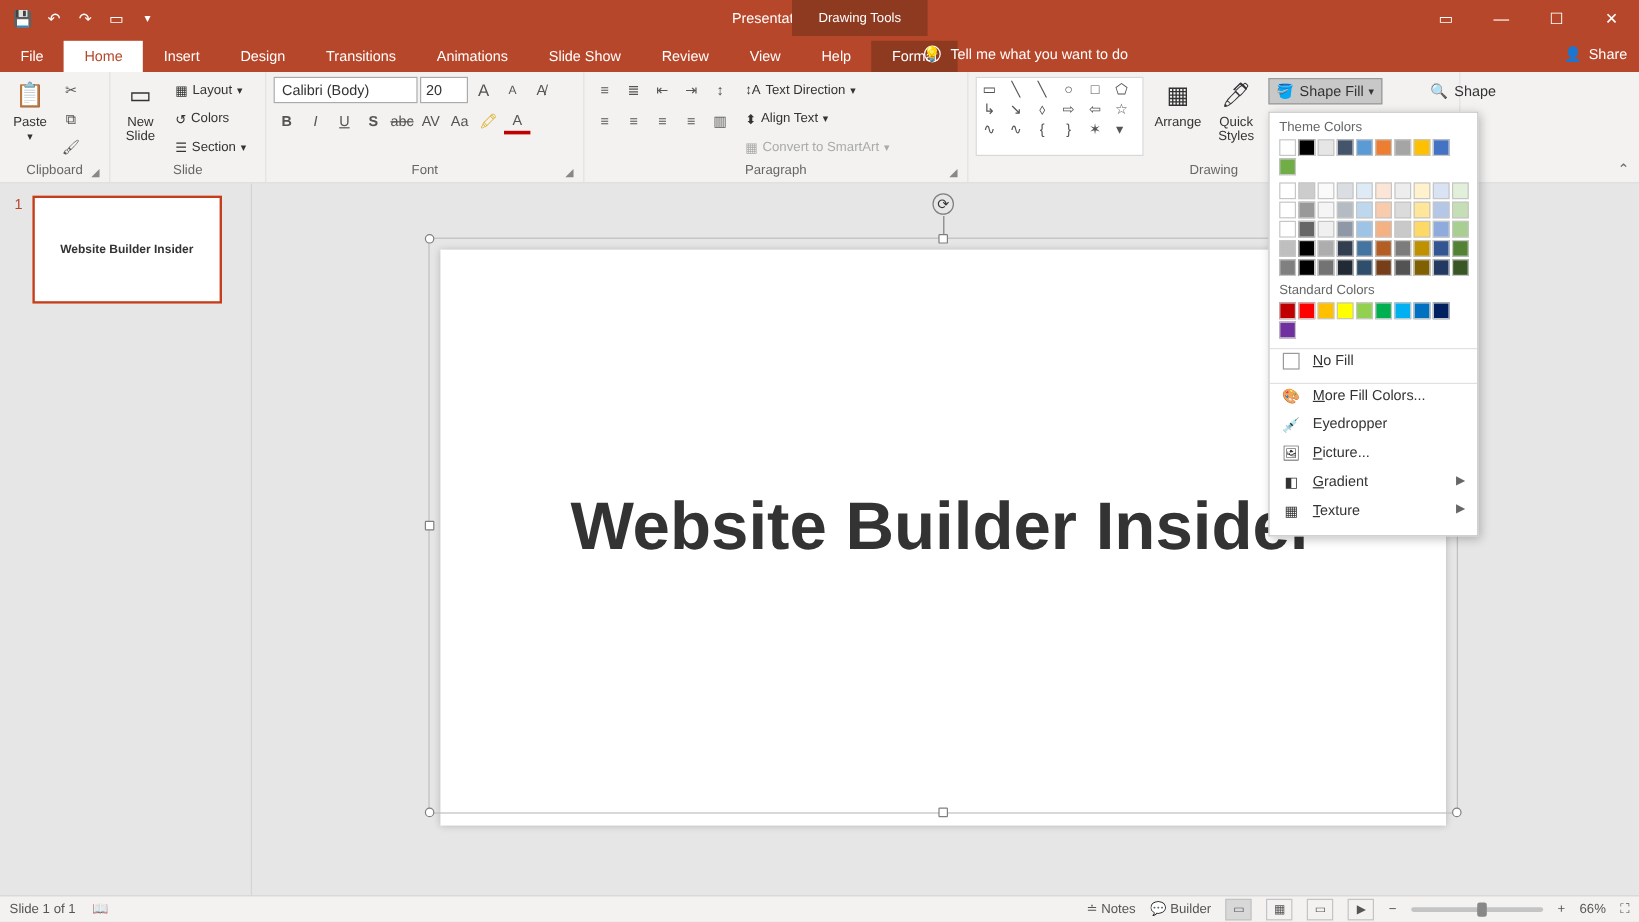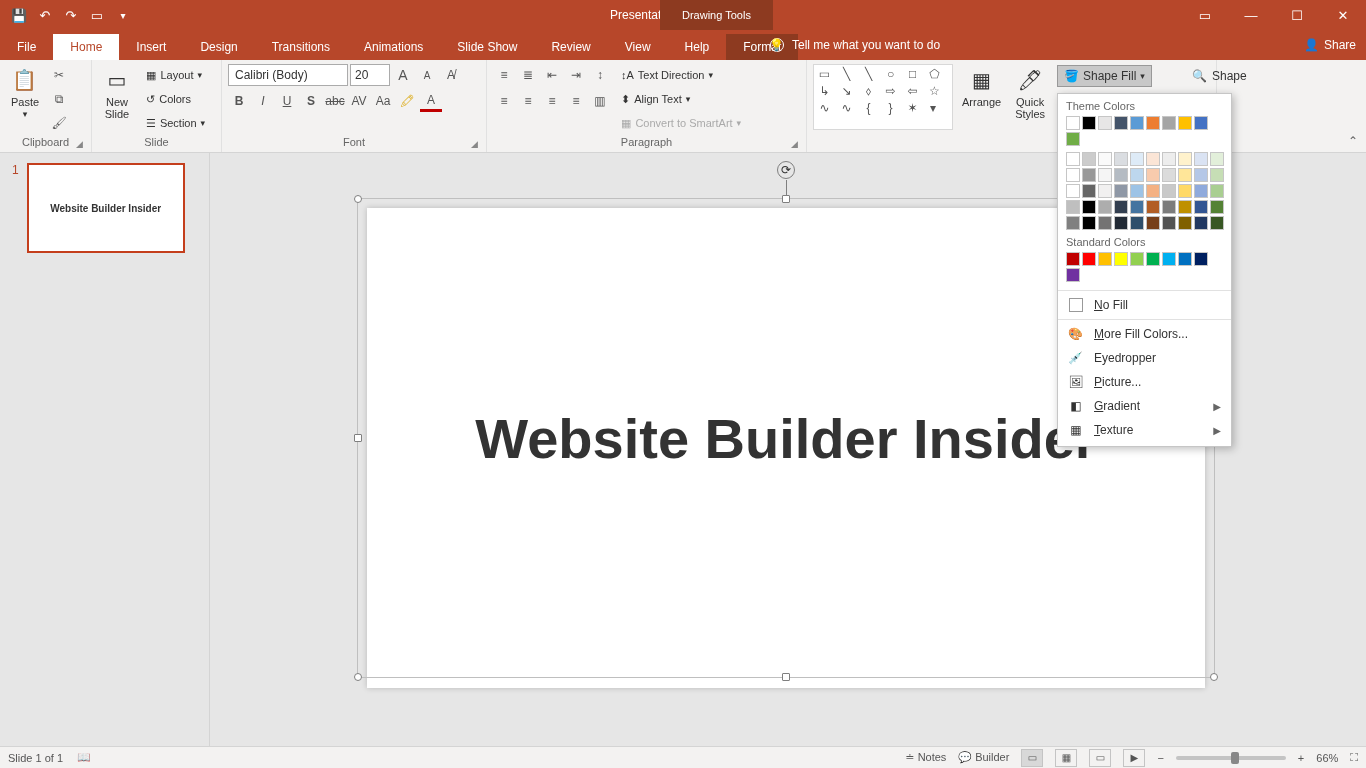--- a/index.html
+++ b/index.html
@@ -59,21 +59,21 @@
 .rot { position:absolute; left:50%; top:-38px; transform:translateX(-50%); width:18px; height:18px; border:1px solid #7f7f7f; border-radius:50%; display:flex; align-items:center; justify-content:center; font-size:12px;}
 .rot::after{content:""; position:absolute; top:18px; width:1px; height:18px; background:#7f7f7f;}
 .slide-text { position:absolute; left:50%; top:50%; transform:translate(-50%,-50%); font-size:56px; font-weight:900; white-space:nowrap; font-family: Arial Black, Arial, sans-serif;}
 
 
 .dropdown { position:absolute; left:1057px; top:93px; width:175px; background:#fff; border:1px solid #c6c6c6; box-shadow:2px 2px 8px rgba(0,0,0,.25); z-index:100; padding:6px 0 4px 0;}
 .dd-header { font-size:11px; color:#666; padding:0 8px 4px 8px;}
 .swatch-grid { display:flex; flex-wrap:wrap; gap:2px; padding:0 8px 6px 8px;}
 .swatch { width:14px; height:14px; border:1px solid #c6c6c6;}
 .dd-sep { height:1px; background:#e1e1e1; margin:2px 0;}
-.dd-item { height:24px; display:flex; align-items:center; gap:10px; padding:0 10px; font-size:12px;}
+.dd-item { height:24px; display:flex; gap:10px; padding:0 10px; font-size:12px;}
 .dd-ico { width:16px; height:16px; display:flex; align-items:center; justify-content:center; font-size:12px;}
 .dd-item .arrow { margin-left:auto; color:#666; font-size:10px;}
 .tint-grid{display:flex; gap:2px; padding:0 8px 6px 8px;}
 .tint-col{display:flex; flex-direction:column; gap:2px;}
 
 
 .statusbar { position:absolute; left:0; right:0; bottom:0; height:22px; background:#f3f2f1; border-top:1px solid #d4d4d4; display:flex; align-items:center; font-size:11px; color:#555; padding:0 8px;}
 .statusbar .right { margin-left:auto; display:flex; align-items:center; gap:12px;}
 .zoom-slider { width:110px; height:4px; background:#c4c4c4; position:relative; border-radius:2px;}
 .zoom-slider .thumb-z{position:absolute; left:50%; top:-4px; width:8px; height:12px; background:#888; border-radius:2px;}
@@ -274,20 +274,21 @@
       <div class="big-btn">
         <div class="ico">▦</div>
         <span>Arrange</span>
       </div>
       <div class="big-btn">
         <div class="ico">🖊</div>
         <span style="white-space:pre;">Quick
 Styles</span>
       </div>
     </div>
+    <div class="group-label"><span>Drawing</span></div>
   </div>
 
   <div class="shape-fill-btn">
     <span>🪣</span>
     <span>Shape Fill</span>
     <span style="font-size:9px;">▾</span>
   </div>
 
   <div class="find-btn">
     <span>🔍</span>

